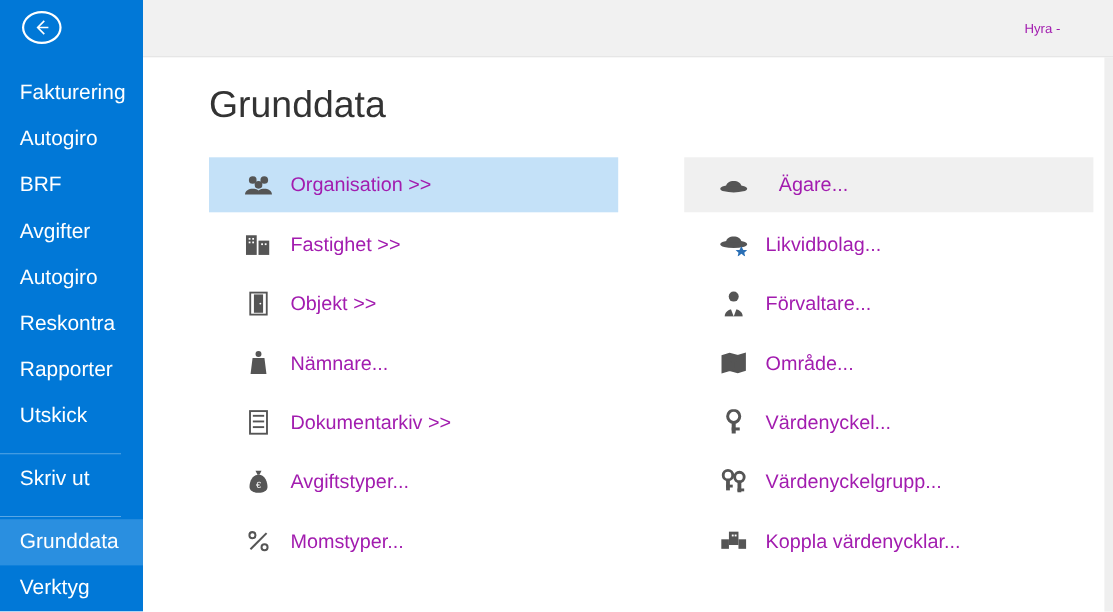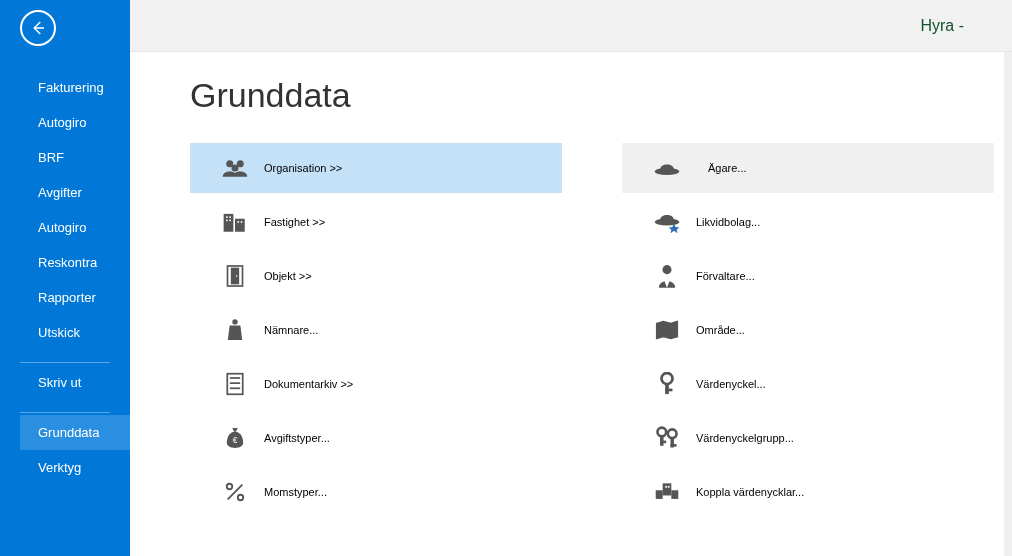--- a/index.html
+++ b/index.html
@@ -4,40 +4,40 @@
 <style>
   * { box-sizing: border-box; margin: 0; padding: 0; }
   html, body { width: 1012px; height: 556px; font-family: "Segoe UI", Arial, sans-serif; overflow: hidden; }
   body { display: flex; background: #fff; }
 
   
   .sidebar { width: 130px; height: 100%; background: #0178d7; color: #fff; display: flex; flex-direction: column; }
   .back-btn { width: 36px; height: 36px; border: 2px solid #fff; border-radius: 50%; margin: 10px 0 24px 20px; display: flex; align-items: center; justify-content: center; cursor: pointer; }
   .back-btn svg { fill: none; stroke: #fff; stroke-width: 2; }
   .side-items { display: flex; flex-direction: column; }
-  .side-item { padding: 10px 0 10px 18px; font-size: 13px; cursor: pointer; position: relative; margin-left: 20px; }
+  .side-item { padding: 10px 0 10px 18px; font-size: 19px; cursor: pointer; position: relative; }
   .side-item.divider-after { border-bottom: 1px solid rgba(255,255,255,0.35); margin-right: 20px; padding-bottom: 22px; margin-bottom: 2px; }
   .side-item.active { background: #2a8fe0; }
 
   
   .main { flex: 1; display: flex; flex-direction: column; }
   .topbar { height: 52px; background: #f1f1f1; border-bottom: 1px solid #e5e5e5; display:flex; align-items:center; justify-content:flex-end; padding-right:48px; }
-  .topbar-text { font-size: 16px; color: #14532d; }
+  .topbar-text { font-size: 12px; color: #a21caf; }
 
   .content { padding: 24px 0 0 60px; }
   h1.page-title { font-size: 34px; font-weight: 400; color: #333; margin-bottom: 28px; }
 
   .grid { display: flex; gap: 60px; }
   .col { width: 372px; display: flex; flex-direction: column; gap: 4px; }
 
   .tile { display: flex; align-items: center; height: 50px; padding: 0 16px; cursor: pointer; }
   .tile.selected { background: #c4e1f8; }
   .tile.hover-alt { background: #f0f0f0; gap: 12px; }
   .tile .icon-wrap { width: 58px; display:flex; justify-content:center; }
-  .tile .label { font-size: 11px; color: #000000; }
+  .tile .label { font-size: 18px; color: #a21caf; }
   .tile .iconsvg { fill: #555; }
 
   
   .scrollbar-track { position:absolute; right:0; top:52px; bottom:0; width:8px; background:#efefef; }
 
 </style>
 </head>
 <body>
 
 <div class="sidebar">

